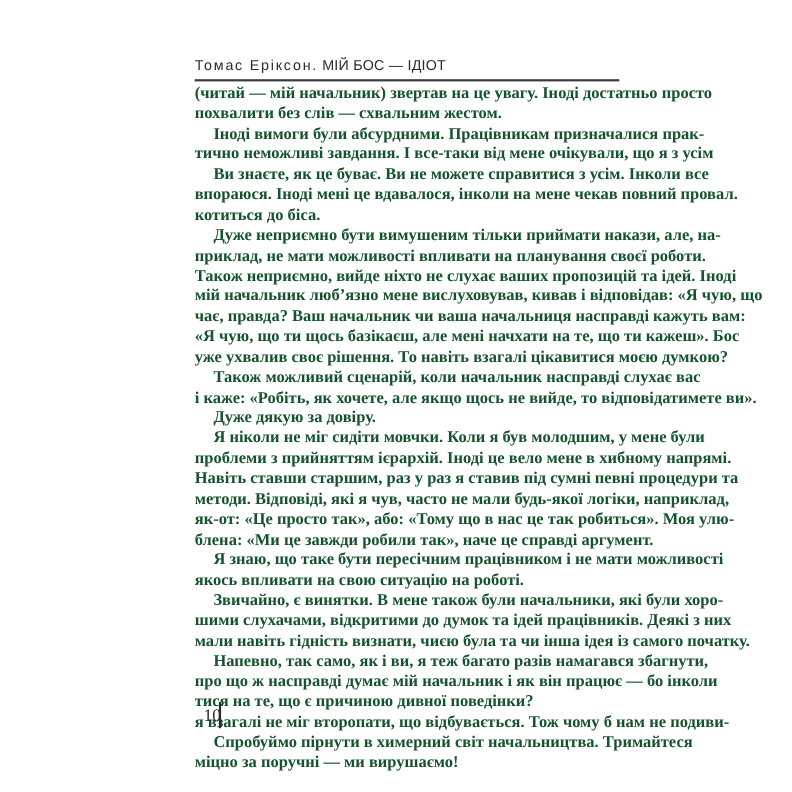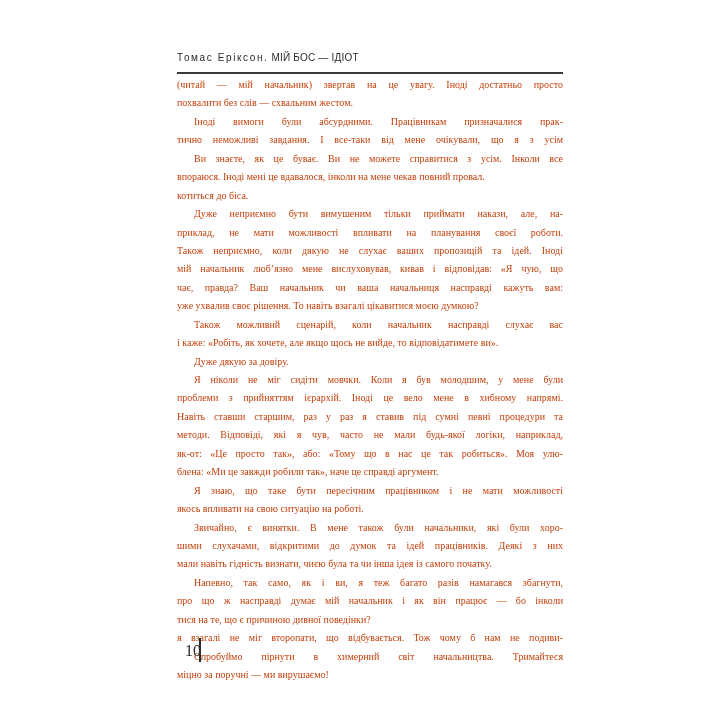--- a/index.html
+++ b/index.html
@@ -1,27 +1,27 @@
 <!DOCTYPE html>
 <html><head>
 <meta charset="utf-8">
 <style>
   html, body { margin:0; padding:0; background:#ffffff; }
   body { width:720px; height:720px; position:relative; overflow:hidden; }
   .page { position:absolute; left:0; top:0; width:720px; height:720px; background:#fff; }
   .running-head {
     position:absolute; left:177px; top:52px; width:386px;
-    font-family:"Liberation Sans", sans-serif; font-size:10px; color:#2a2a2a;
+    font-family:"Liberation Sans", sans-serif; font-size:13px; color:#2a2a2a;
     letter-spacing:0.2px; white-space:nowrap;
   }
   .running-head .author { letter-spacing:1.6px; }
   .head-rule { position:absolute; left:177px; top:72px; width:386px; height:1.5px; background:#3a3a3a; }
   .body-text {
     position:absolute; left:177px; top:76px; width:386px;
-    font-family:"Liberation Serif", serif; font-size:10px; line-height:18.45px; color:#c2410c;
+    font-family:"Liberation Serif", serif; font-size:15px; line-height:18.45px; color:#14532d;font-weight:bold;
   }
   .line { display:block; white-space:nowrap; text-align:justify; text-align-last:justify; height:18.45px; }
   .line.last { text-align-last:left; }
   .line.indent { padding-left:17px; }
   .folio { position:absolute; left:185px; top:642px; font-family:"Liberation Serif", serif; font-size:16px; color:#2b2b2b; }
   .folio-bar { position:absolute; left:199px; top:638px; width:1.6px; height:24px; background:#2b2b2b; }
 </style>
 </head>
 <body>
 
@@ -35,23 +35,24 @@
   <div class="body-text" id="body-text">
       <span class="line">(читай — мій начальник) звертав на це увагу. Іноді достатньо просто</span>
       <span class="line last">похвалити без слів — схвальним жестом.</span>
       <span class="line indent">Іноді вимоги були абсурдними. Працівникам призначалися прак-</span>
       <span class="line">тично неможливі завдання. І все-таки від мене очікували, що я з усім</span>
       <span class="line indent">Ви знаєте, як це буває. Ви не можете справитися з усім. Інколи все</span>
       <span class="line last">впораюся. Іноді мені це вдавалося, інколи на мене чекав повний провал.</span>
       <span class="line last">котиться до біса.</span>
       <span class="line indent">Дуже неприємно бути вимушеним тільки приймати накази, але, на-</span>
       <span class="line">приклад, не мати можливості впливати на планування своєї роботи.</span>
-      <span class="line">Також неприємно, коли дякую не слухає ваших пропозицій та ідей. Іноді</span>
+      <span class="line">Також неприємно, вийде ніхто не слухає ваших пропозицій та ідей. Іноді</span>
       <span class="line">мій начальник люб’язно мене вислуховував, кивав і відповідав: «Я чую, що</span>
       <span class="line">чає, правда? Ваш начальник чи ваша начальниця насправді кажуть вам:</span>
+      <span class="line">«Я чую, що ти щось базікаєш, але мені начхати на те, що ти кажеш». Бос</span>
       <span class="line last">уже ухвалив своє рішення. То навіть взагалі цікавитися моєю думкою?</span>
       <span class="line indent">Також можливий сценарій, коли начальник насправді слухає вас</span>
       <span class="line last">і каже: «Робіть, як хочете, але якщо щось не вийде, то відповідатимете ви».</span>
       <span class="line indent last">Дуже дякую за довіру.</span>
       <span class="line indent">Я ніколи не міг сидіти мовчки. Коли я був молодшим, у мене були</span>
       <span class="line">проблеми з прийняттям ієрархій. Іноді це вело мене в хибному напрямі.</span>
       <span class="line">Навіть ставши старшим, раз у раз я ставив під сумні певні процедури та</span>
       <span class="line">методи. Відповіді, які я чув, часто не мали будь-якої логіки, наприклад,</span>
       <span class="line">як-от: «Це просто так», або: «Тому що в нас це так робиться». Моя улю-</span>
       <span class="line last">блена: «Ми це завжди робили так», наче це справді аргумент.</span>

